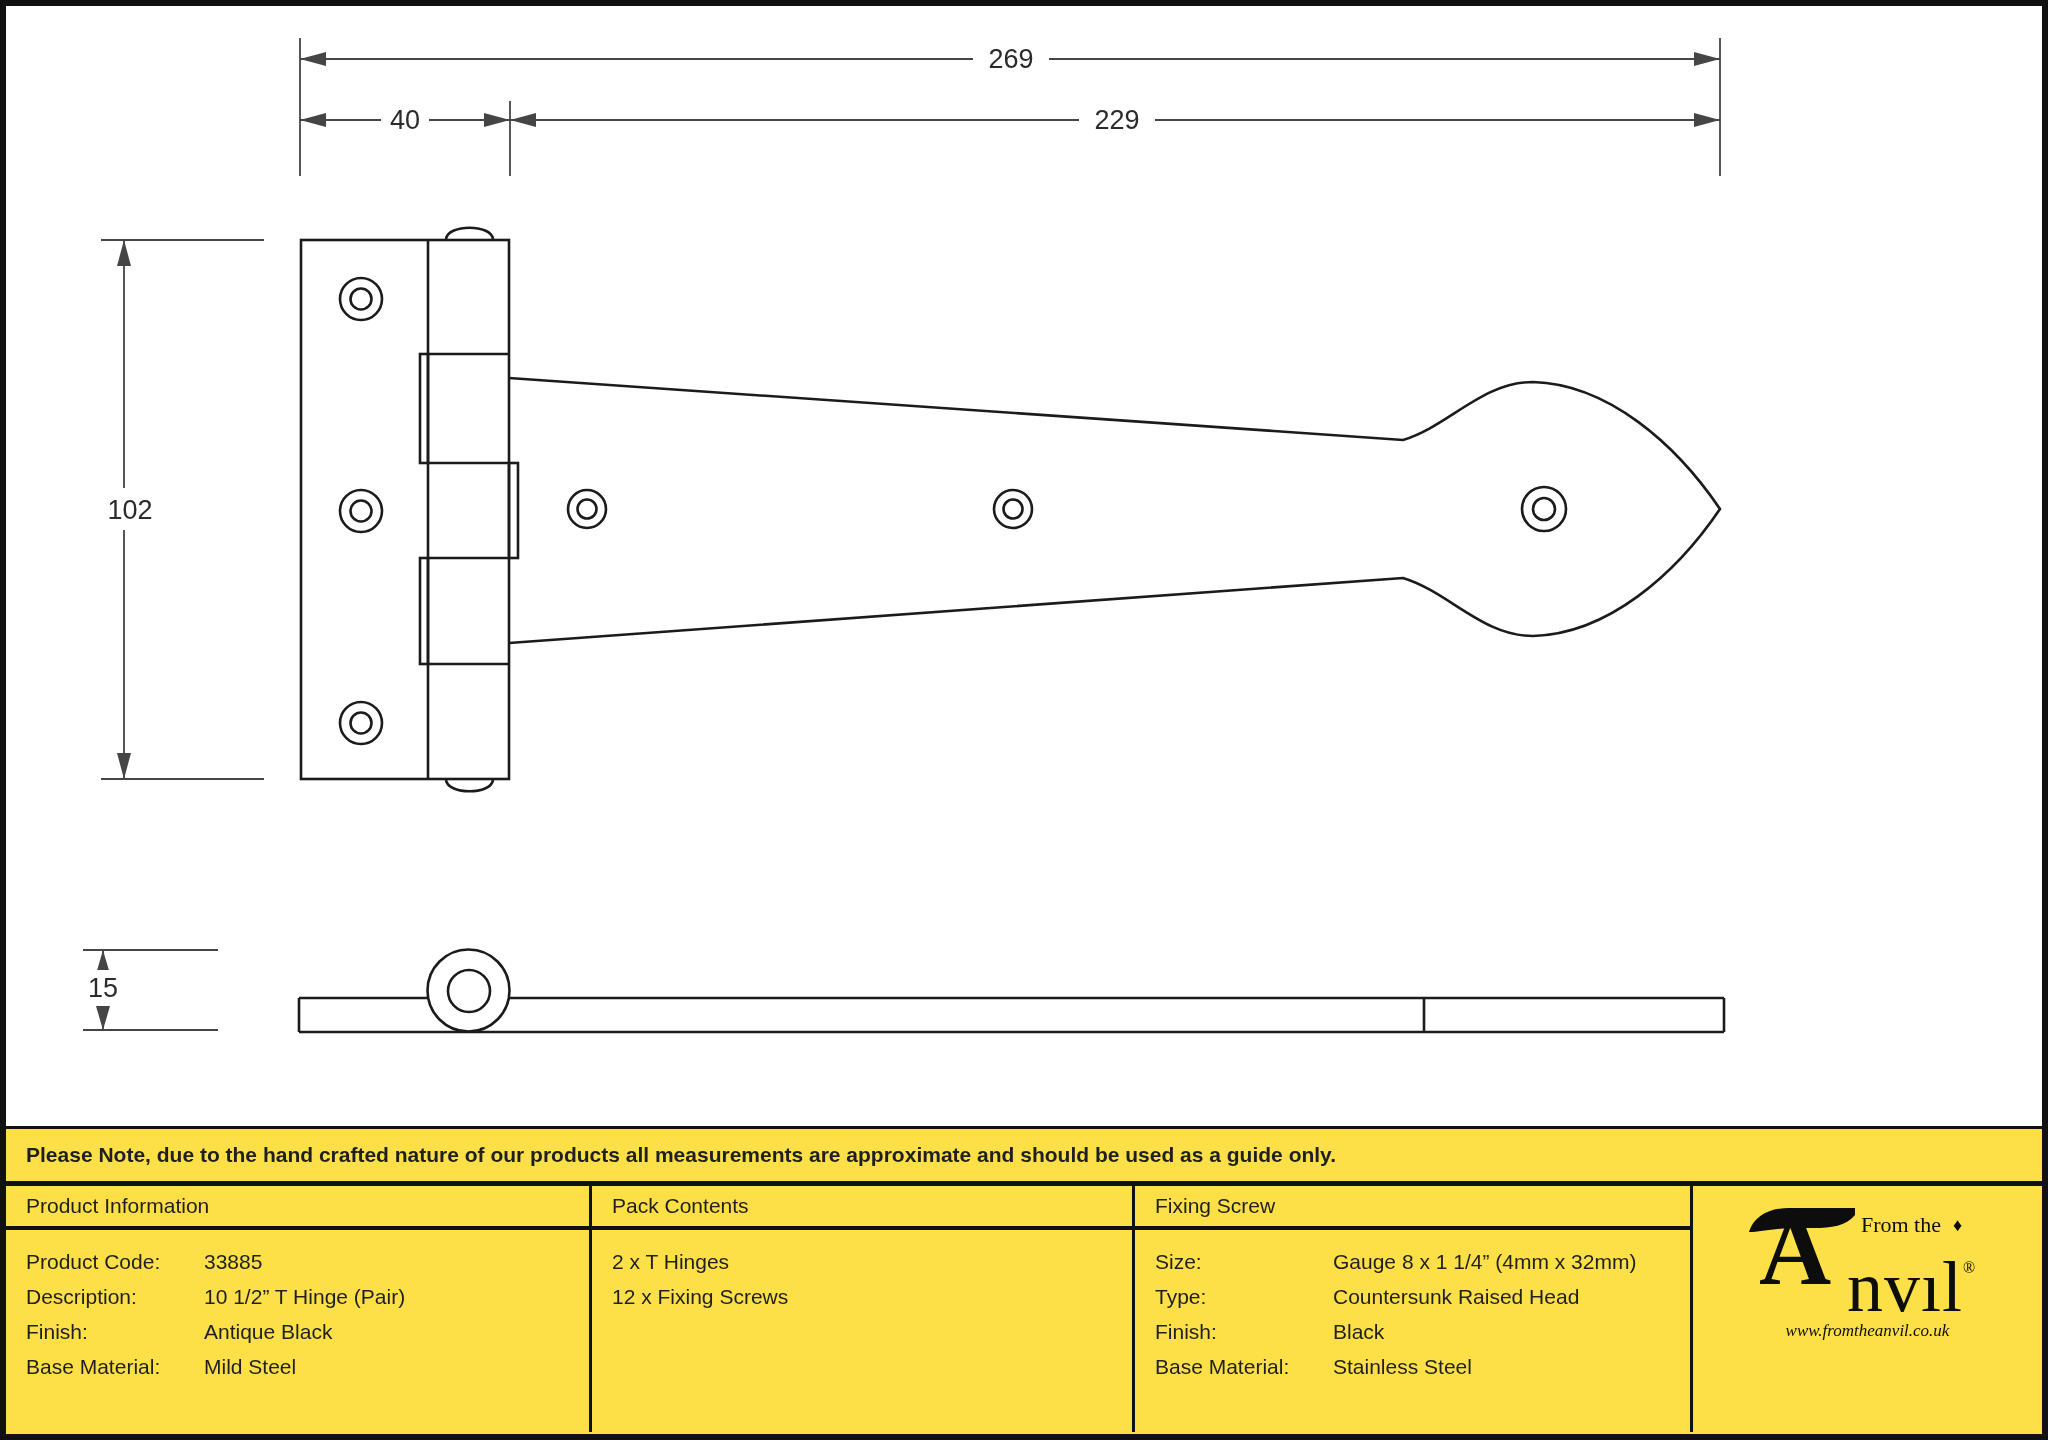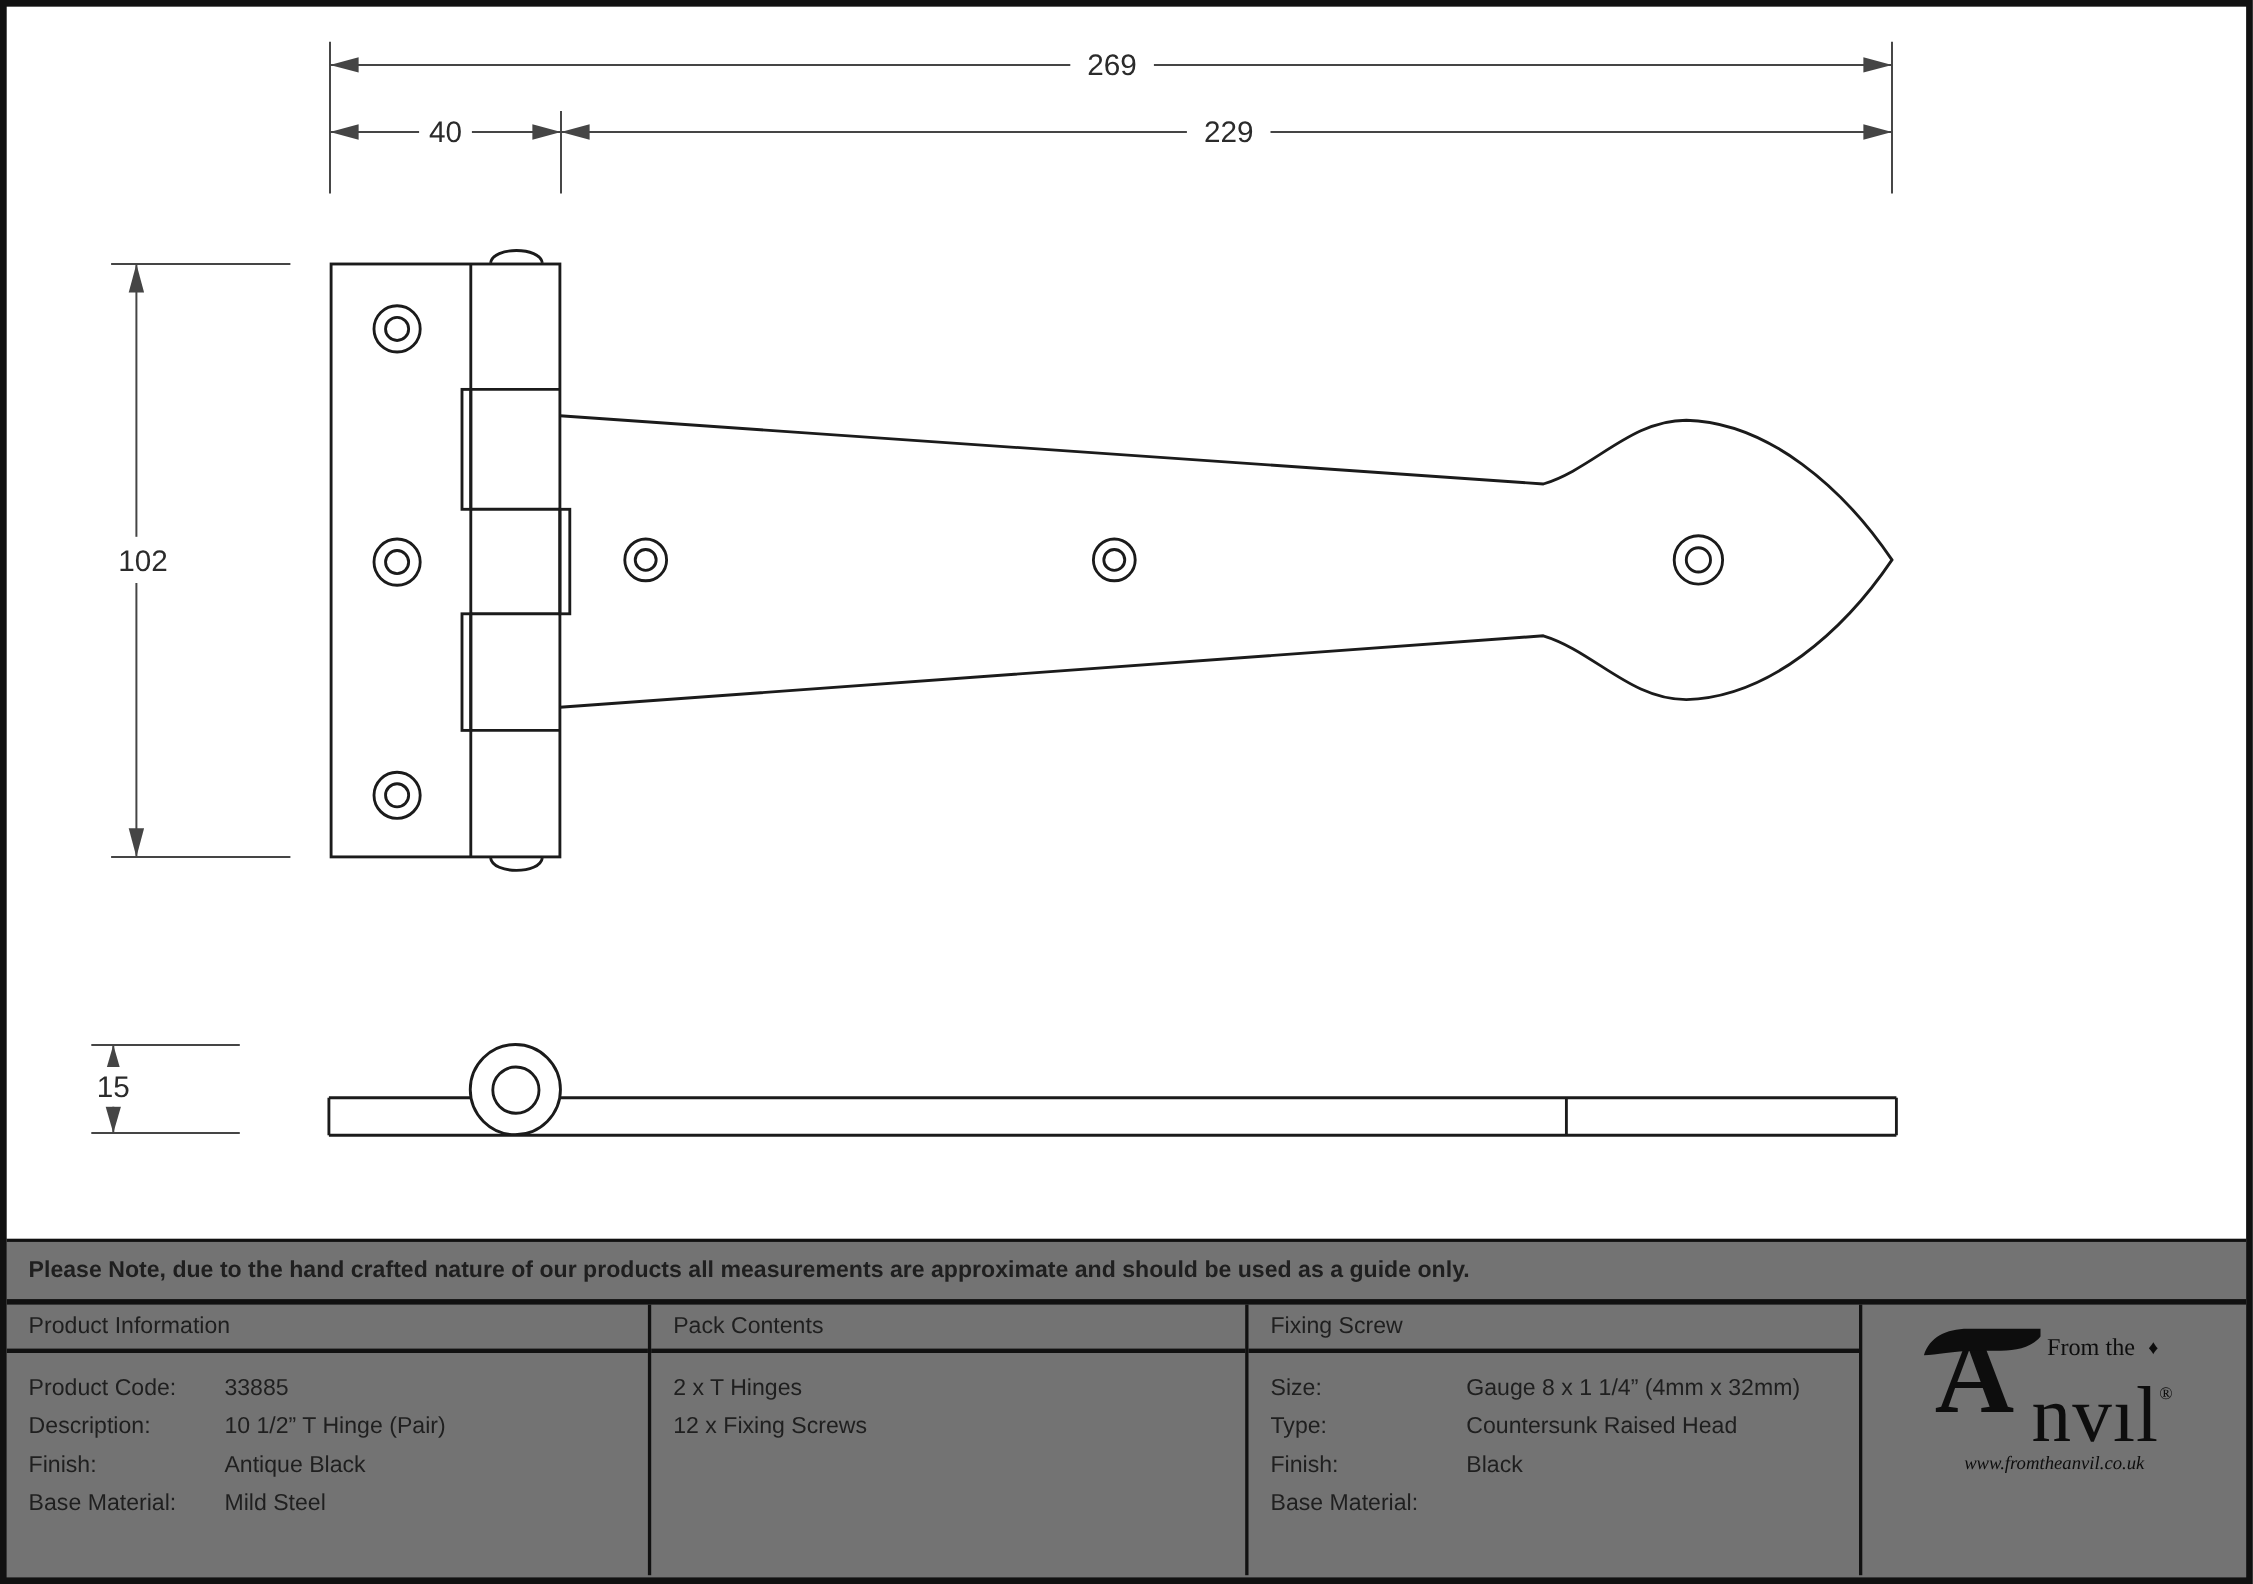--- a/index.html
+++ b/index.html
@@ -1,20 +1,20 @@
 <!DOCTYPE html>
 <html><head>
 <meta charset="utf-8">
 <style>
   * { margin:0; padding:0; box-sizing:border-box; }
   html,body { background:#888; }
   .page {
     position:relative;
     width:2048px; height:1440px;
-    background:#737373;
+    background:#fde047;
     border:6px solid #111;
     font-family:"Liberation Sans", sans-serif;
     color:#1f1f1f;
     overflow:hidden;
   }
   .drawing-area { position:relative; width:100%; height:1120px; background:#fff; }
   .drawing-area svg { display:block; width:100%; height:100%; }
 
   .note-row {
     height:60px;
@@ -233,20 +233,21 @@
         <div class="kv-row">
           <span>Type:</span>
           <span>Countersunk Raised Head</span>
         </div>
         <div class="kv-row">
           <span>Finish:</span>
           <span>Black</span>
         </div>
         <div class="kv-row">
           <span>Base Material:</span>
+          <span>Stainless Steel</span>
         </div>
       </div>
     </div>
 
     <div class="cell logo-cell">
       <div class="logo-row">
         <div class="logo-mark">
           <span class="logo-A">A</span>
           <svg class="anvil-top" width="112" height="32" viewBox="0 0 112 32">
             <path d="M2,28 C7,12 22,4 42,4 L108,4 L108,11 C99,22 84,24 67,24 L48,24 C29,24 13,28 2,28 Z" fill="#0d0d0d"></path>

